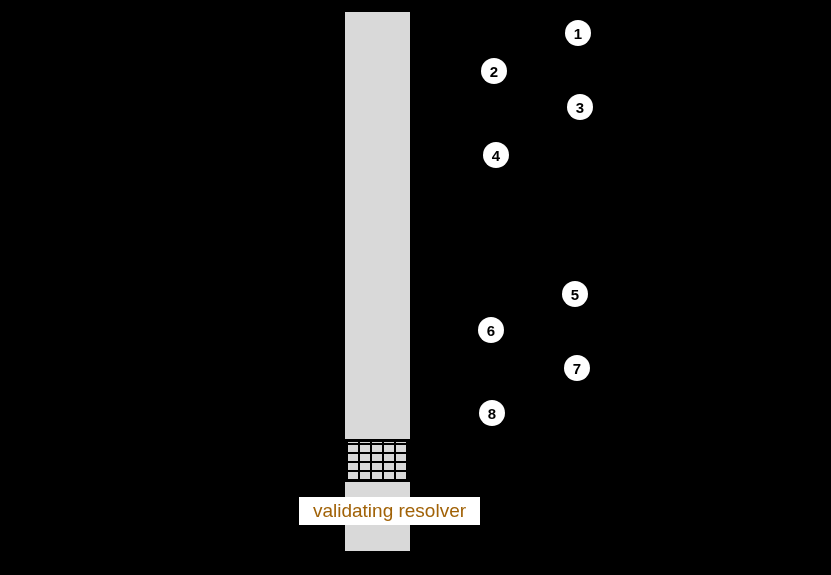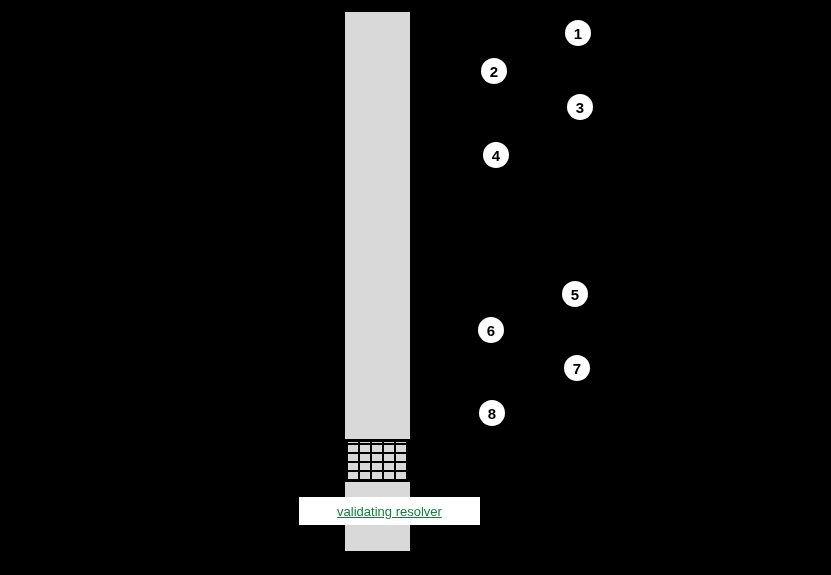--- a/index.html
+++ b/index.html
@@ -47,24 +47,23 @@
     left: 299px;
     top: 497px;
     width: 181px;
     height: 28px;
     background: #fff;
     display: flex;
     align-items: center;
     justify-content: center;
   }
   .label-box span {
-    color: #15803d;
-    font-size: 13px;
+    color: #a16207;
+    font-size: 19px;
     white-space: nowrap;
-    text-decoration: underline;
   }
   .step-circle {
     position: absolute;
     width: 26px;
     height: 26px;
     border-radius: 50%;
     background: #fff;
     color: #000;
     display: flex;
     align-items: center;

